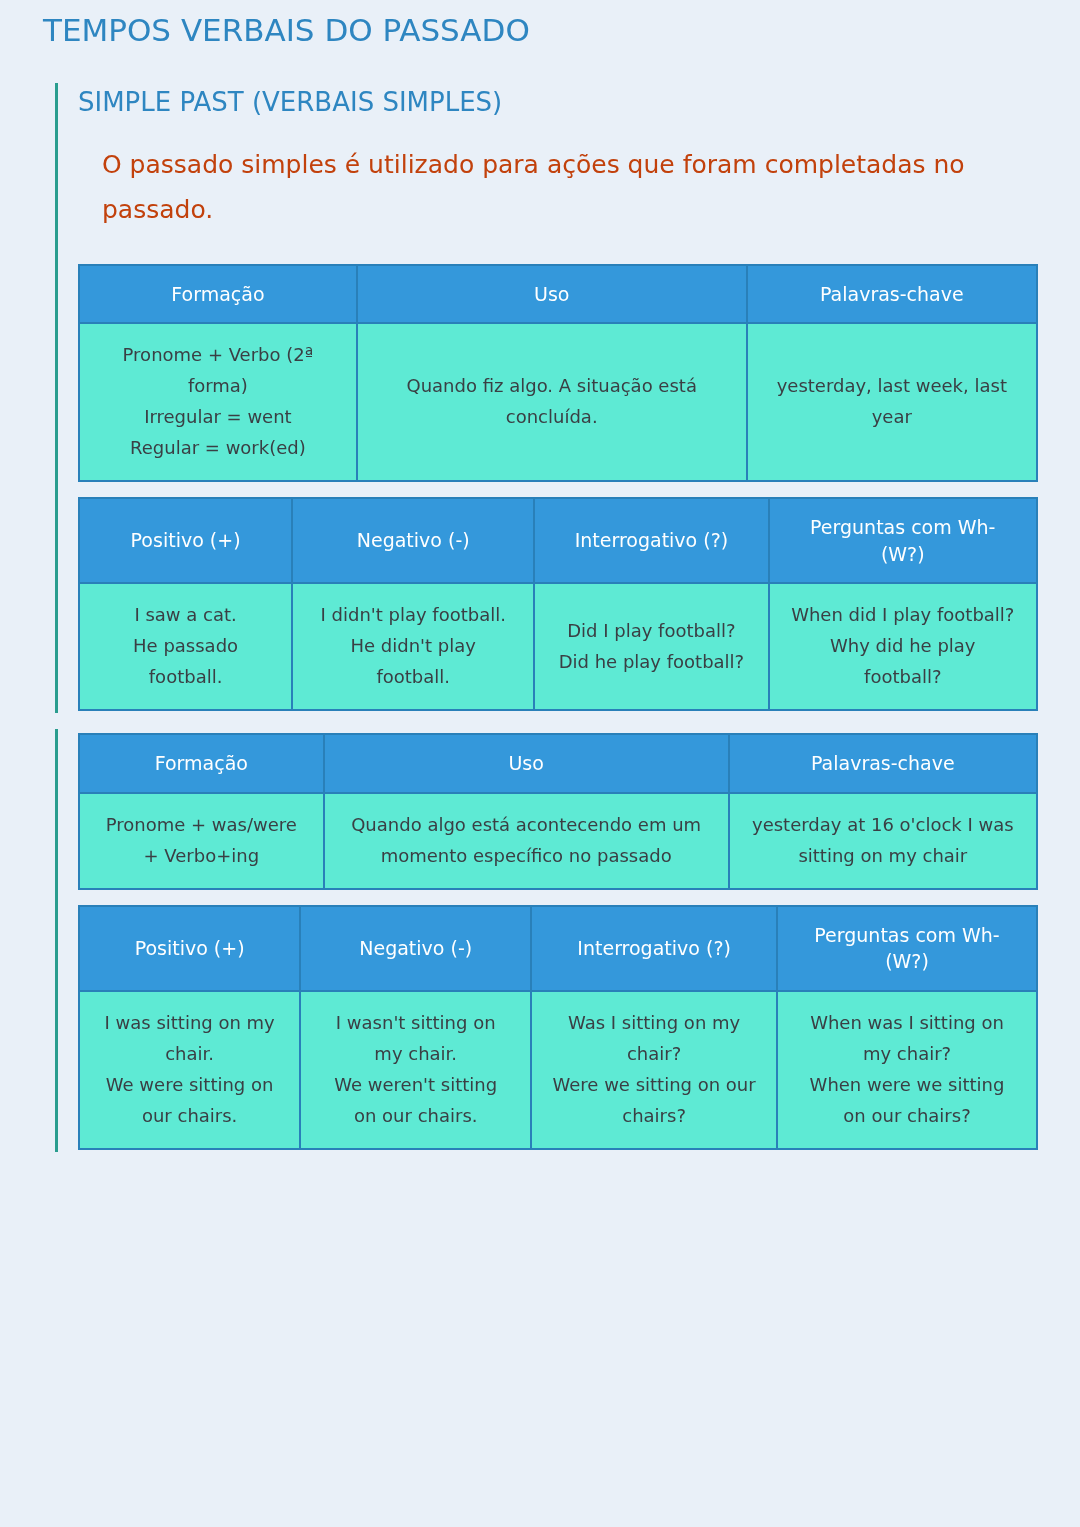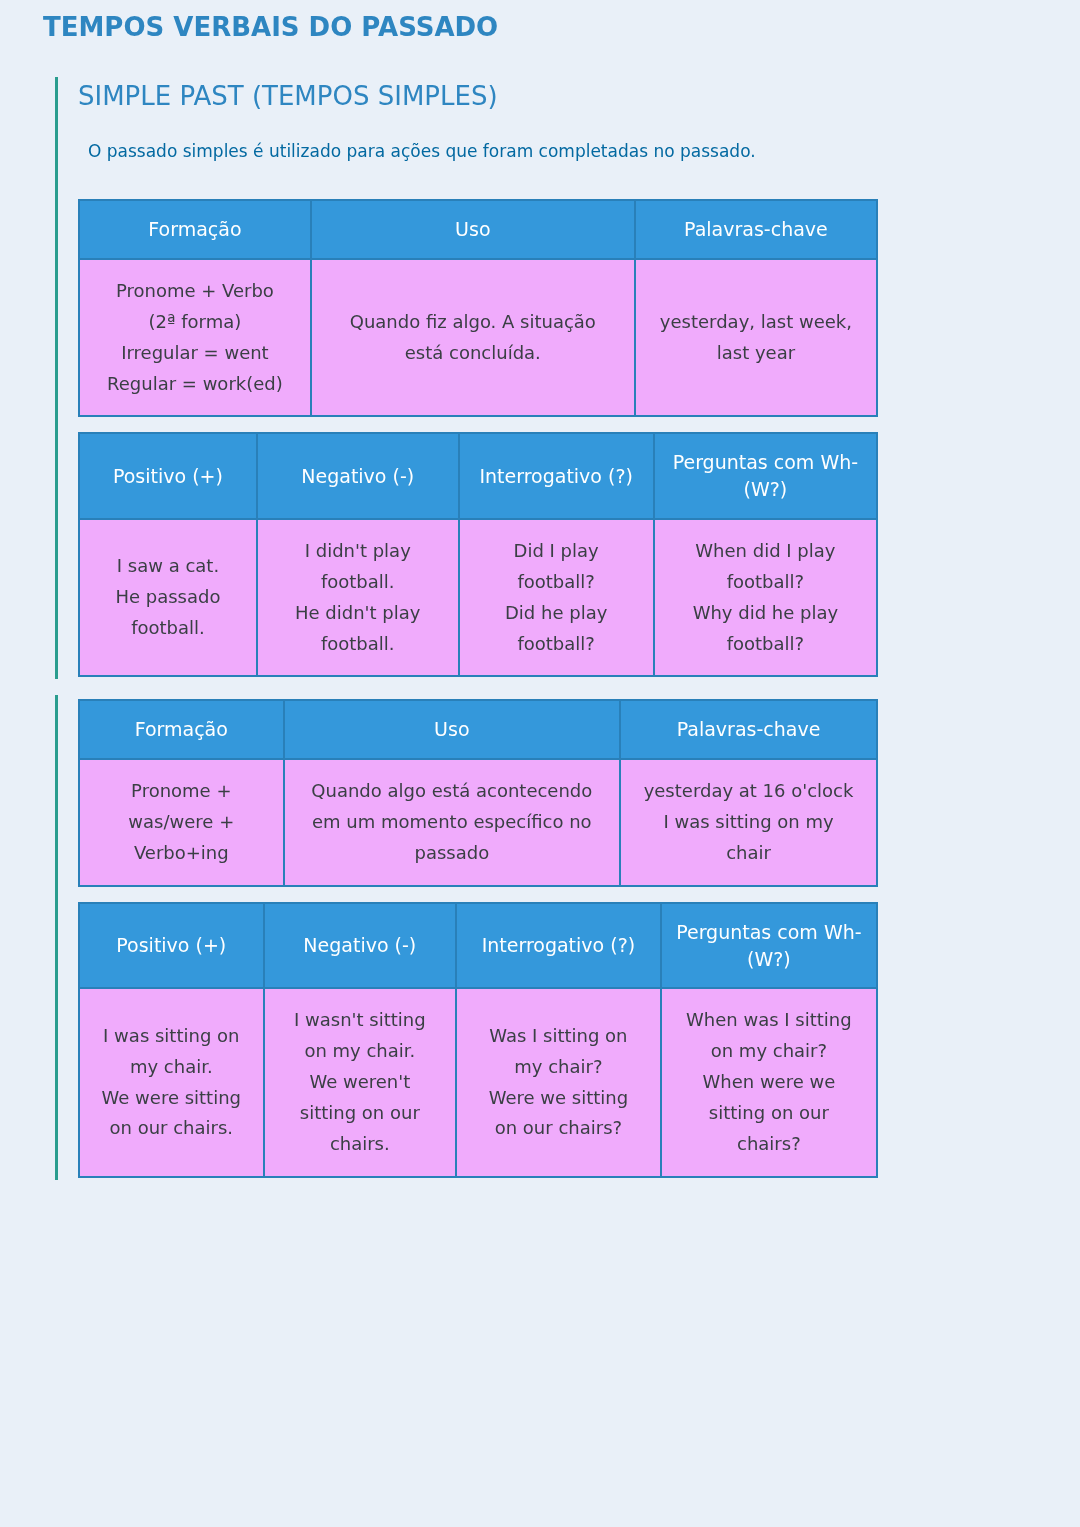--- a/index.html
+++ b/index.html
@@ -10,68 +10,68 @@
     width: 1080px;
     height: 1527px;
     background: #e9f0f8;
     font-family: "DejaVu Sans", "Liberation Sans", sans-serif;
     color: #3a3f44;
     overflow: hidden;
   }
   .page-title {
     margin: 0;
     padding: 14px 40px 0 43px;
-    font-size: 26px;
-    font-weight: 700;
+    font-size: 31px;
+    font-weight: 400;
     color: #2e86c1;
     line-height: 1.05;
   }
   .section {
     margin: 36px 62px 0 55px;
     border-left: 3px solid #2a9d8f;
     padding: 4px 0 2px 20px;
   }
   .section + .section {
     margin-top: 16px;
   }
   .section-heading {
     margin: 0;
     font-size: 26px;
     font-weight: 400;
     color: #2e86c1;
     line-height: 1.2;
   }
   .section-desc {
-    margin: 24px 0 32px 10px;
-    font-size: 17px;
+    margin: 24px 0 32px 24px;
+    font-size: 25px;
     line-height: 1.8;
-    color: #0369a1;
+    color: #c2410c;
     max-width: 920px;
   }
   table.grammar-table {
-    width: 800px;
+    width: 960px;
     border-collapse: collapse;
     table-layout: fixed;
   }
   table.grammar-table + table.grammar-table {
     margin-top: 15px;
   }
   .grammar-table th {
     background: #3498db;
     color: #ffffff;
     font-weight: 400;
     font-size: 19px;
     padding: 15px 10px;
     border: 2px solid #2980b9;
     text-align: center;
     white-space: pre-line;
     line-height: 1.4;
   }
   .grammar-table td {
-    background: #f0abfc;
+    background: #5eead4;
     color: #3a3f44;
     font-size: 18px;
     padding: 16px 20px;
     border: 2px solid #2980b9;
     text-align: center;
     white-space: pre-line;
     line-height: 1.72;
     vertical-align: middle;
   }
   
@@ -89,21 +89,21 @@
   .t-sent-2 th:nth-child(2) { width: 24.0%; }
   .t-sent-2 th:nth-child(3) { width: 25.7%; }
   .t-sent-2 th:nth-child(4) { width: 27.3%; }
 </style>
 </head>
 <body>
 
 <h1 class="page-title">TEMPOS VERBAIS DO PASSADO</h1>
 
 <div class="section">
-  <h2 class="section-heading">SIMPLE PAST (TEMPOS SIMPLES)</h2>
+  <h2 class="section-heading">SIMPLE PAST (VERBAIS SIMPLES)</h2>
   <p class="section-desc">O passado simples é utilizado para ações que foram completadas no passado.</p>
 
   <table class="grammar-table t-form-1">
     <thead>
       <tr>
         <th>Formação</th>
         <th>Uso</th>
         <th>Palavras-chave</th>
       </tr>
     </thead>

